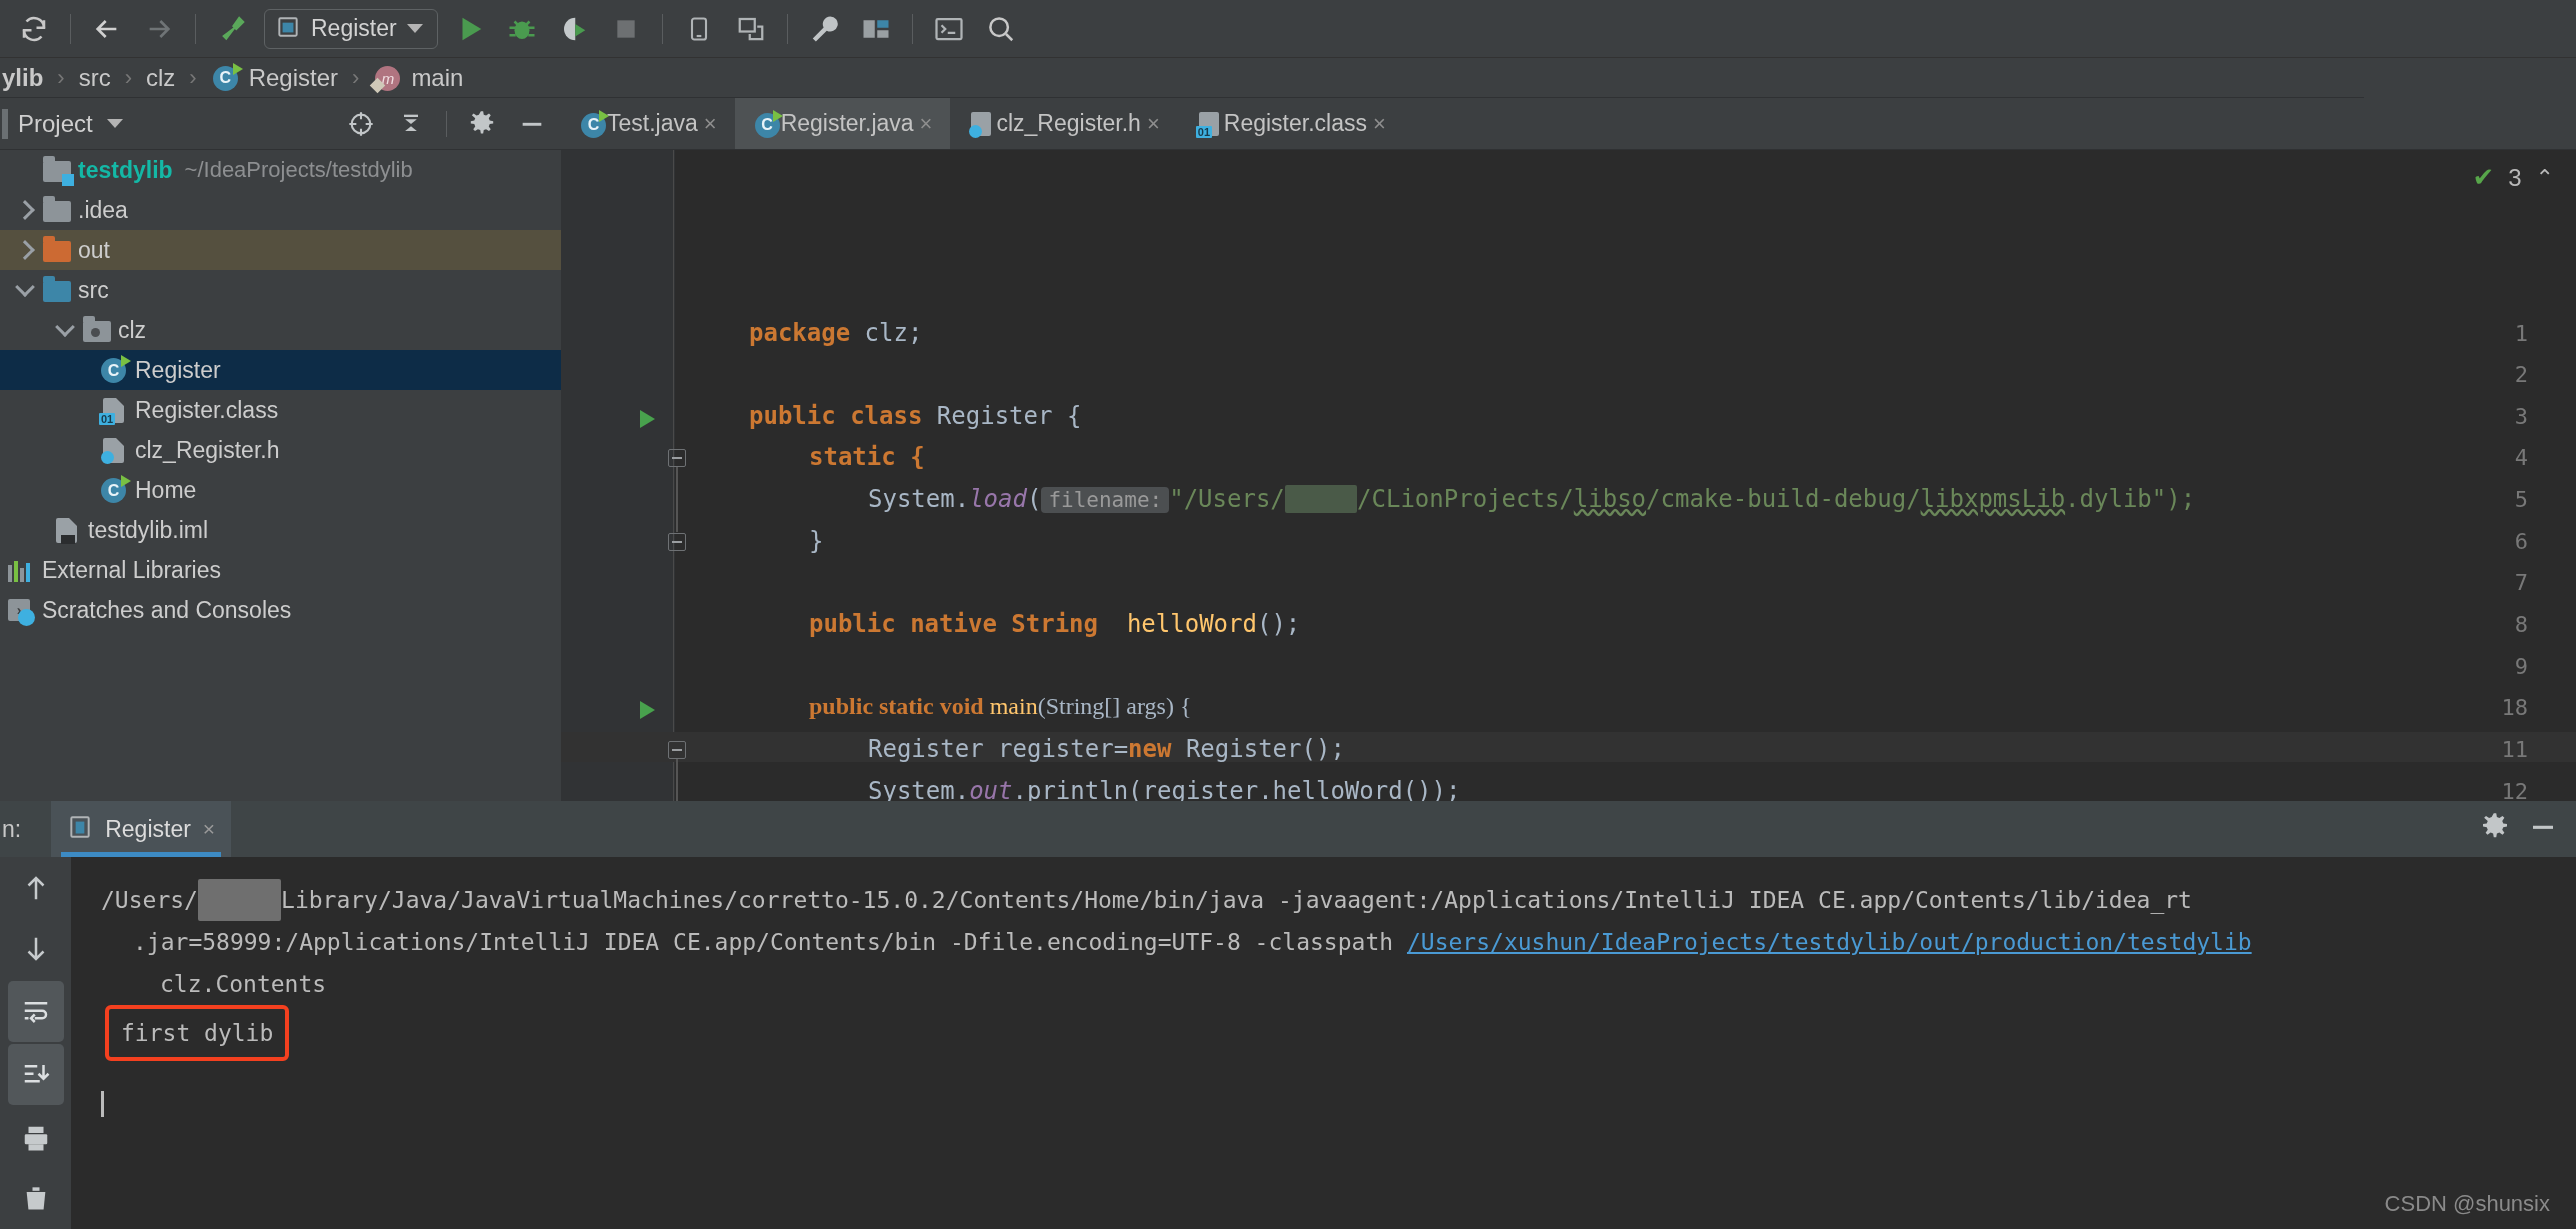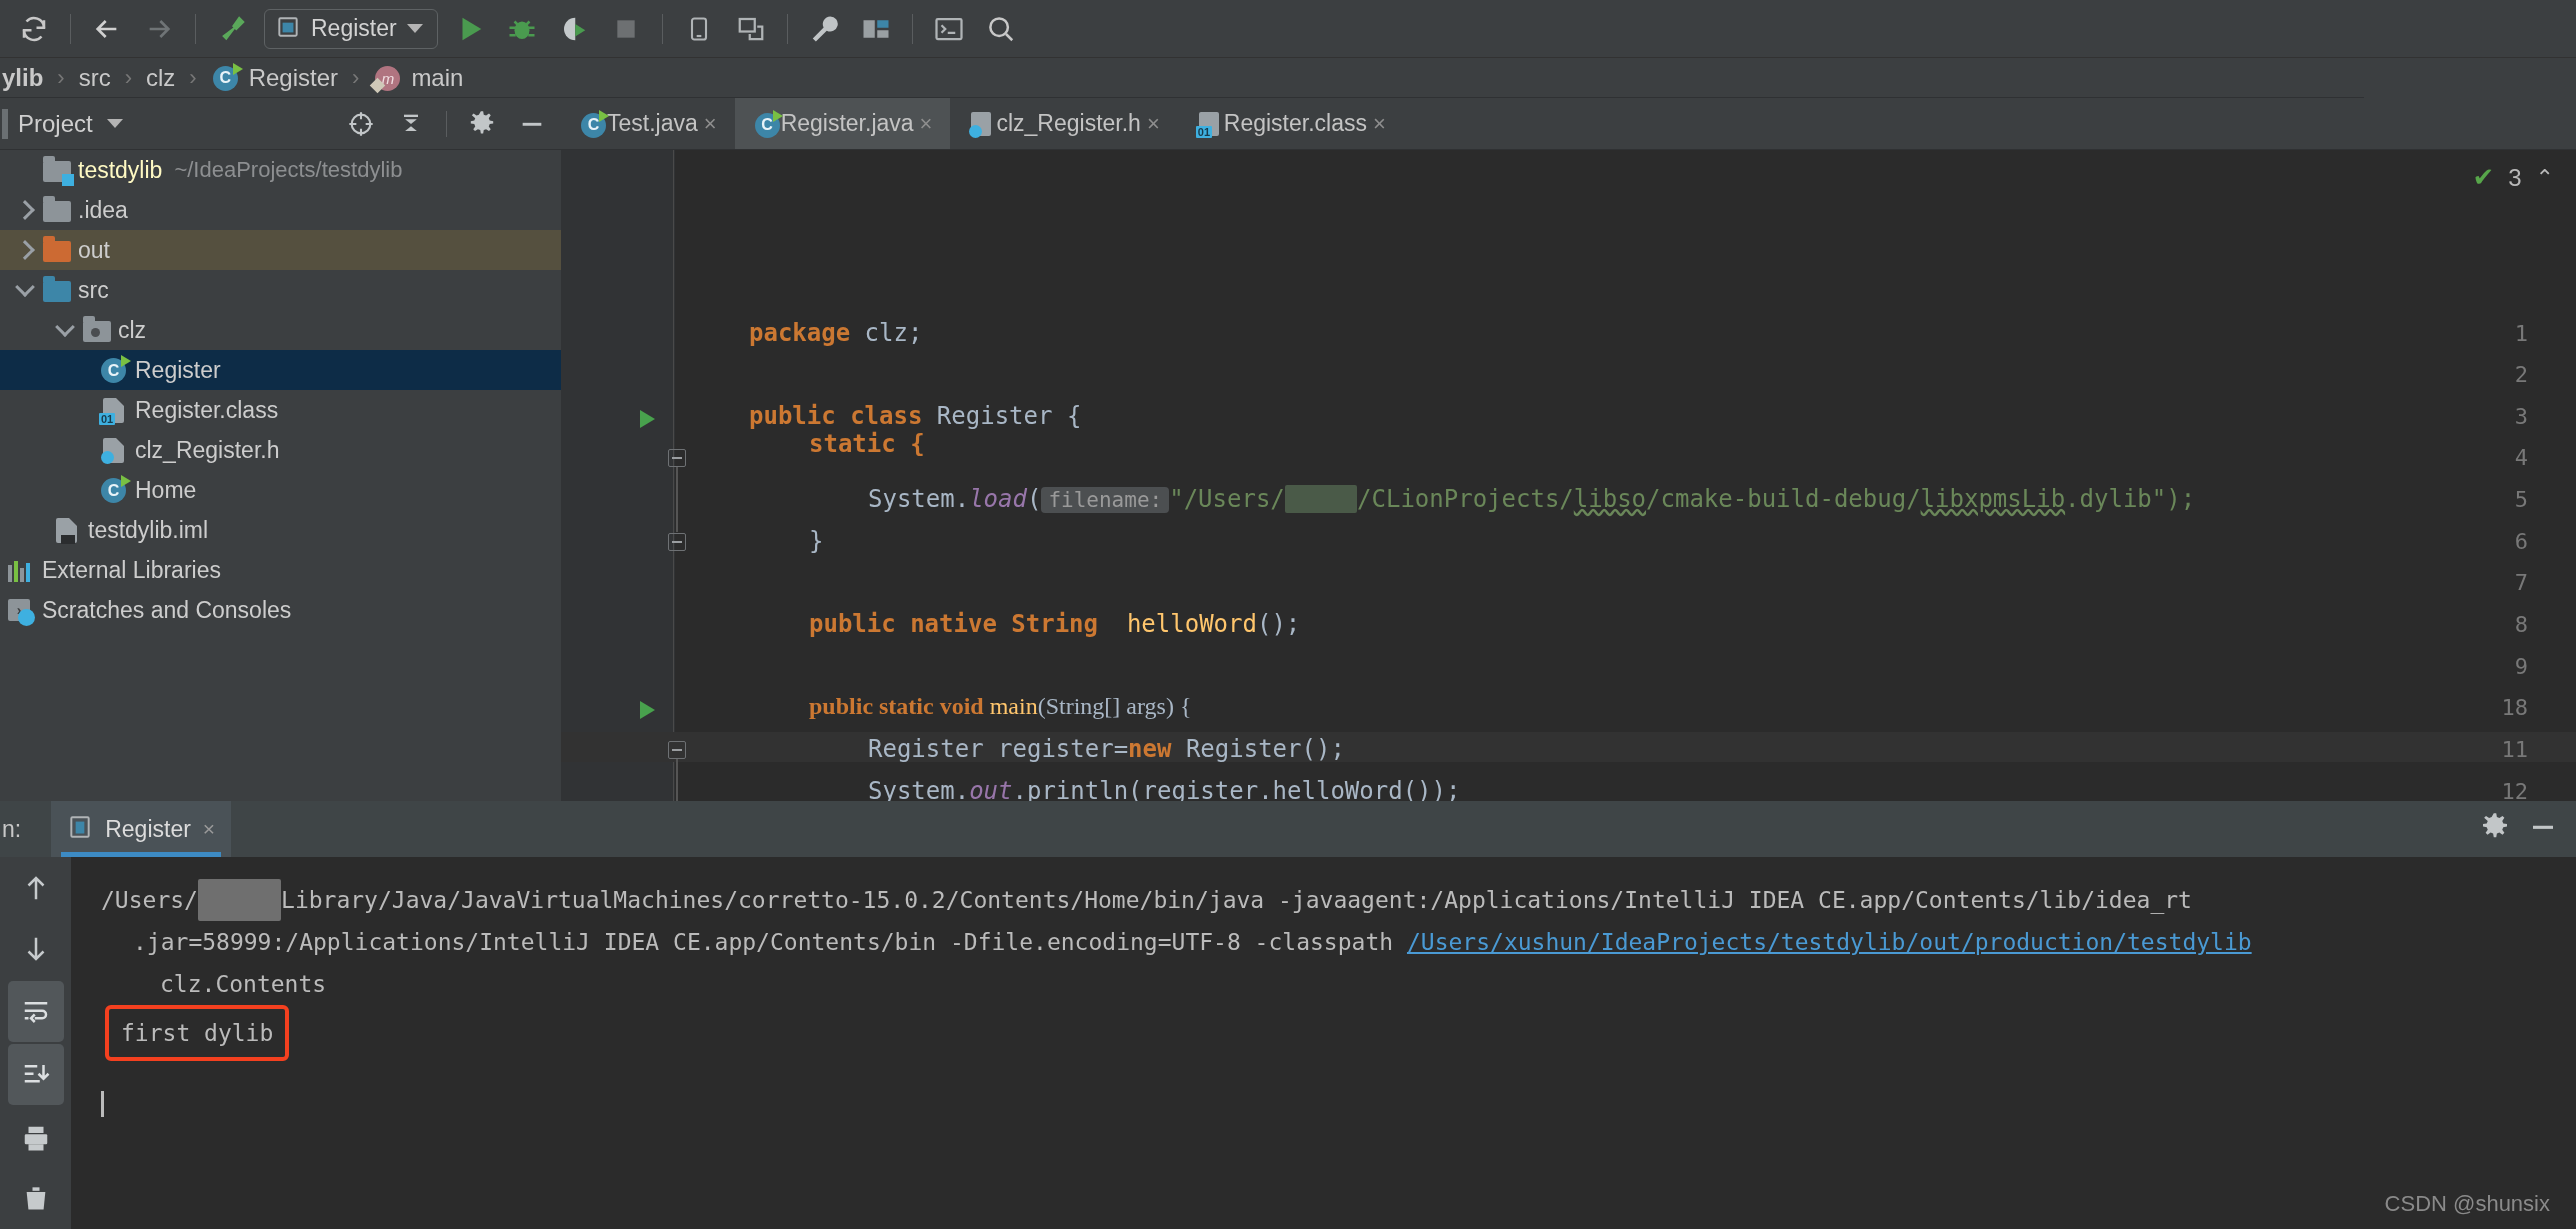--- a/index.html
+++ b/index.html
@@ -54,21 +54,21 @@
     background: #3c3f41; overflow: hidden;
   }
   .trow { height: 40px; display: flex; align-items: center; font-size: 23px; color: #cdcdcd; cursor: pointer; white-space: nowrap; }
   .trow.selected { background: #0d2c47; }
   .trow.hovered { background: #55503f; }
   .tw { width: 34px; display: flex; align-items: center; justify-content: center; flex: none; }
   .arrow-r, .arrow-d { display: inline-block; width: 14px; height: 14px; border-right: 3px solid #9aa0a6; border-bottom: 3px solid #9aa0a6; }
   .arrow-r { transform: rotate(-45deg); }
   .arrow-d { transform: rotate(45deg); margin-bottom: 6px; }
   .tlabel { margin-left: 6px; }
-  .tlabel.bold { font-weight: normal; color: #fef9c3; }
+  .tlabel.bold { font-weight: bold; color: #14b8a6; }
   .tpath { color: #8d8f91; margin-left: 12px; font-size: 22px; }
   .ico { width: 30px; height: 30px; flex: none; position: relative; display: inline-block; }
 
   
   .fold { width: 28px; height: 21px; border-radius: 2px; position: absolute; left: 1px; top: 6px; }
   .fold::before { content: ""; position: absolute; left: 0; top: -5px; width: 12px; height: 6px; border-radius: 2px 2px 0 0; background: inherit; }
   .fold.gray { background: #8d9499; }
   .fold.orange { background: #cc6a33; }
   .fold.blue { background: #3d86a8; }
   .fold-badge { position: absolute; right: -2px; bottom: -1px; width: 12px; height: 12px; background: #3eb0e0; }
@@ -501,21 +501,21 @@
     <div class="fold-mk" style="left:107px; top:383px;"></div>
     <div class="fold-mk" style="left:107px; top:591px;"></div>
     <div class="fold-mk" style="left:107px; top:674px;"></div>
     <div class="fold-line" style="left:115px; top:317px; height:65px;"></div>
     <div class="fold-line" style="left:115px; top:609px; height:65px;"></div>
 
     <div class="cl" style="left:188px; top:169px;"><span class="kw">package</span><span> clz;</span></div>
 
     <div class="cl" style="left:188px; top:252px;"><span class="kw">public class</span><span> Register {</span></div>
 
-    <div class="cl" style="left:248px; top:280px;"><span class="kw">static {</span></div>
+    <div class="cl" style="left:248px; top:293px;"><span class="kw">static {</span></div>
 
     <div class="cl" style="left:307px; top:335px;"><span>System.</span><span class="fld">load</span><span>(</span><span class="hint">filename:</span><span class="str">"/Users/</span><span class="blurred">xxxxx</span><span class="str">/CLionProjects/</span><span class="str sq">libso</span><span class="str">/cmake-build-debug/</span><span class="str sq">libxpmsLib</span><span class="str">.dylib</span><span class="str">");</span></div>
 
     <div class="cl" style="left:248px; top:377px;"><span>}</span></div>
 
     <div class="cl" style="left:248px; top:460px;"><span class="kw">public native String</span><span>  </span><span class="fn">helloWord</span><span>();</span></div>
 
     <div class="cl" style="left:248px; top:543px;font-family:Liberation Serif, serif;"><span class="kw">public static void</span><span> </span><span class="fn">main</span><span>(String[] args) {</span></div>
 
     <div class="cl" style="left:307px; top:585px;"><span>Register register=</span><span class="kw">new</span><span> Register();</span></div>

